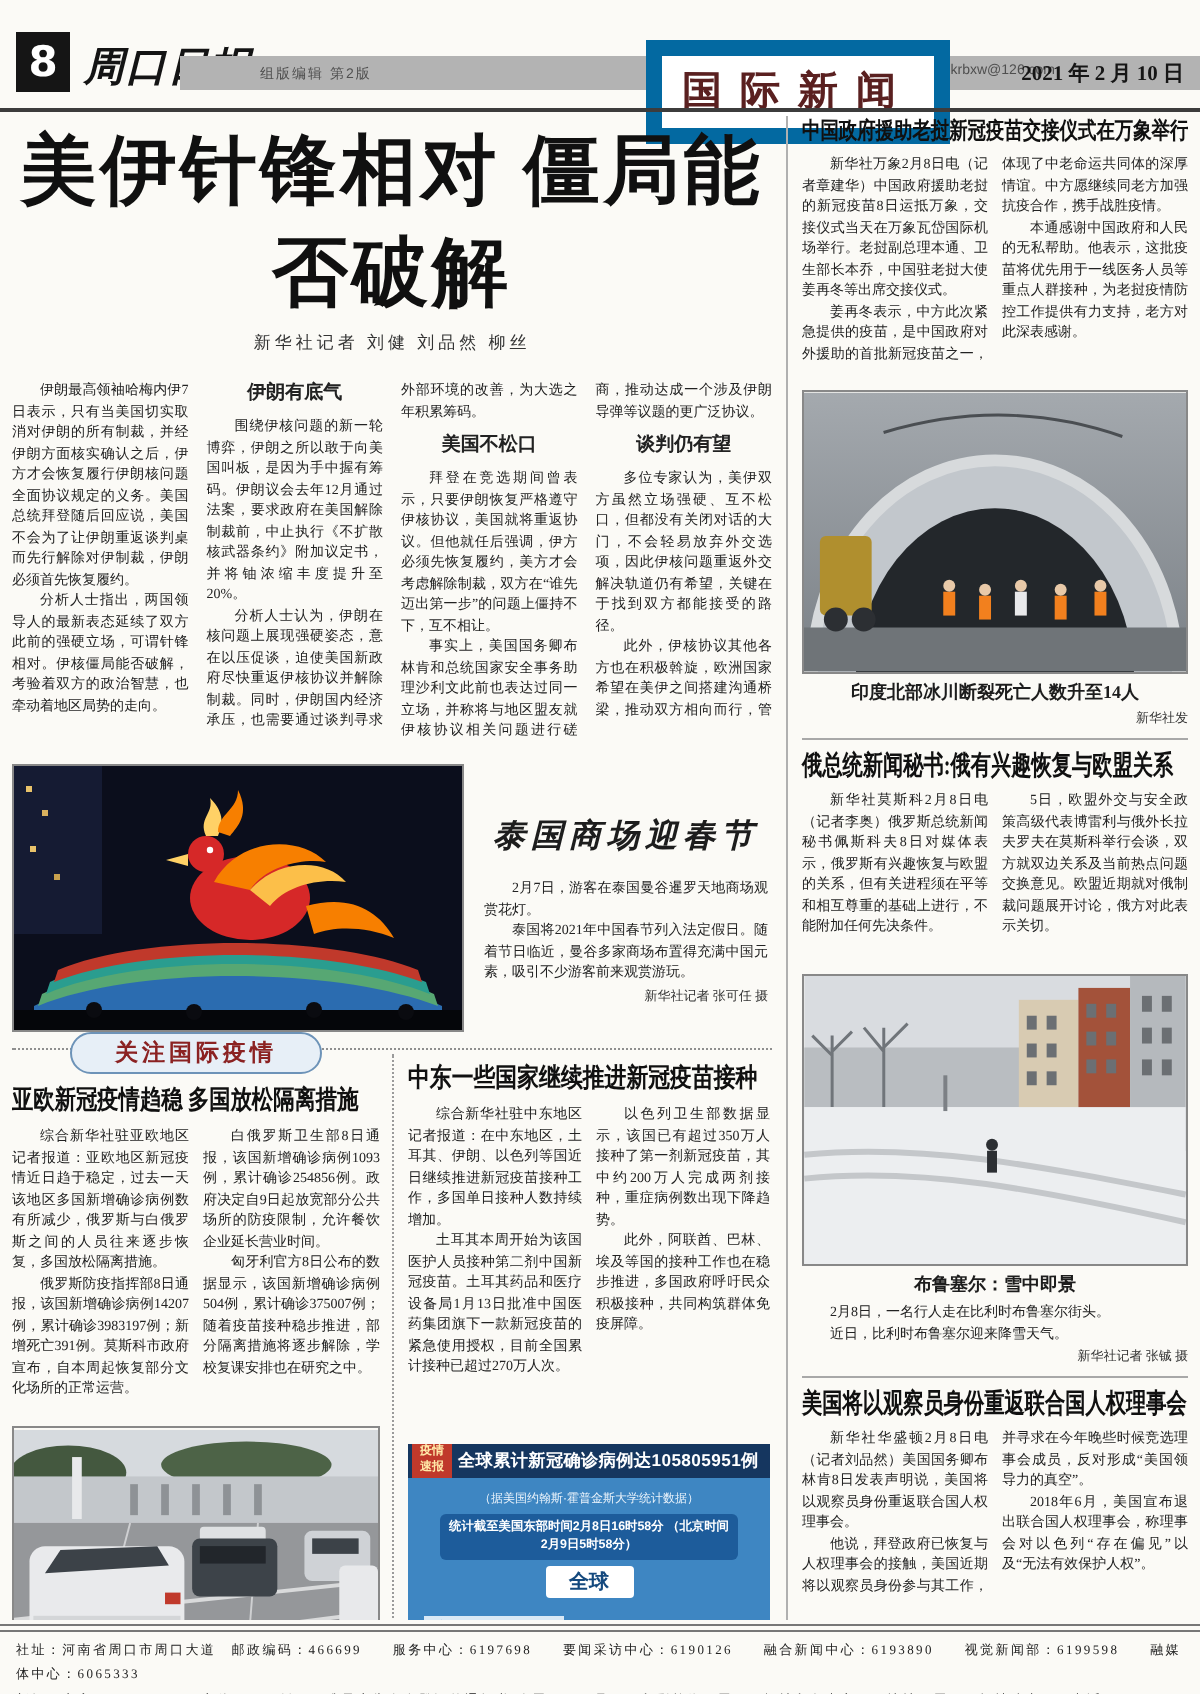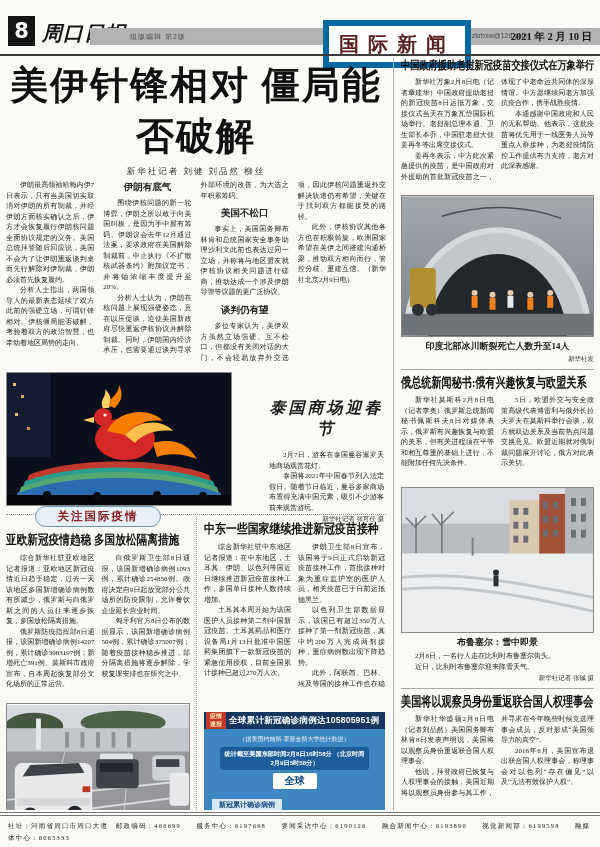--- a/index.html
+++ b/index.html
@@ -8,40 +8,40 @@
   
   #masthead{position:absolute;top:8px;left:0;right:0;height:44px;}
   .pagenum{position:absolute;left:8px;top:8px;width:27px;height:30px;background:#151515;color:#fff;
            font-family:"DejaVu Sans",sans-serif;font-weight:bold;font-size:21px;text-align:center;line-height:30px;}
   .paper{position:absolute;left:42px;top:12px;font-weight:bold;font-style:italic;font-size:20px;letter-spacing:1px;color:#141414;}
   .graybar{position:absolute;left:90px;right:0;top:20px;height:17px;background:#b3b3b3;}
   .edition{position:absolute;left:40px;top:4px;font-size:7px;color:#4f4f4f;letter-spacing:1px;font-family:"Liberation Sans",sans-serif;}
   .phone{position:absolute;left:300px;top:4px;font-size:7px;color:#4f4f4f;font-family:"Liberation Sans",sans-serif;}
   .email{position:absolute;left:360px;top:4px;font-size:7px;color:#4f4f4f;font-family:"Liberation Sans",sans-serif;}
   .date{position:absolute;right:8px;top:2px;font-size:10.5px;font-weight:bold;color:#161616;}
-  .section-box{position:absolute;left:233px;top:-8px;width:136px;height:36px;background:#fff;border:6px solid #0369a1;
+  .section-box{position:absolute;left:233px;top:-8px;width:136px;height:36px;background:#fff;border:8px solid #0369a1;
                text-align:center;line-height:36px;font-size:20px;font-weight:bold;color:#5a2020;letter-spacing:9px;}
   .header-rule{position:absolute;top:54px;left:0;right:0;border-top:2px solid #3c3c3c;}
   
   .body7{font-size:7px;line-height:1.5;text-align:justify;color:#222;}
   .body7 p{margin:0;text-indent:2em;}
   .subhd{font-weight:bold;font-size:9.5px;text-align:center;margin:5px 0 4px;text-indent:0;}
   .credit{text-align:right;font-size:6.5px;color:#333;margin-top:2px;}
   .capttl{text-align:center;font-weight:bold;font-size:9px;margin:3px 0 2px;}
   .rule{border-top:1px solid #a8a8a8;margin:5px 0 4px;}
   
   #left-block{position:absolute;left:6px;top:58px;width:380px;height:752px;overflow:hidden;}
   .main-hl{font-size:38px;font-weight:900;text-align:center;letter-spacing:2px;margin:2px 0 4px;color:#101010;}
-  .byline{text-align:center;font-size:8.5px;color:#333;margin-bottom:2px;letter-spacing:2px;}
+  .byline{text-align:center;font-size:8.5px;color:#333;margin-bottom:12px;letter-spacing:2px;}
   .cols4{column-count:4;column-gap:9px;column-fill:auto;height:186px;overflow:hidden;}
   .cols2{column-count:2;column-gap:7px;column-fill:auto;overflow:hidden;}
   
   .thai{display:flex;margin-top:6px;height:134px;}
   .thai-photo{width:224px;height:132px;flex:0 0 auto;border:1px solid #888;}
-  .thai-right{flex:1;padding:4px 2px 0 10px;margin-left:27px;}
+  .thai-right{flex:1;padding:4px 2px 0 10px;}
   .thai-title{font-weight:bold;font-size:16px;letter-spacing:3px;text-align:center;margin:22px 0 10px;font-style:italic;}
   
   .lower{display:flex;border-top:1px dotted #8f8f8f;margin-top:8px;padding-top:2px;}
   .lower-left{width:184px;flex:0 0 auto;}
   .lower-right{width:181px;flex:0 0 auto;border-left:1px dotted #9a9a9a;margin-left:6px;padding-left:7px;}
   .banner{display:block;width:116px;margin:-11px auto 4px;background:#e7eff7;border:1px solid #6d93b8;border-radius:11px;
           text-align:center;font-size:11.5px;font-weight:bold;color:#8b2222;padding:2px 4px;letter-spacing:2px;}
   .sec-hl{font-weight:bold;white-space:nowrap;overflow:visible;color:#101010;}
   .photo-frame{border:1px solid #888;line-height:0;margin-top:4px;}
   
@@ -89,20 +89,21 @@
     <h1 class="main-hl">美伊针锋相对 僵局能否破解</h1>
     <div class="byline">新华社记者 刘健 刘品然 柳丝</div>
 
     <div class="cols4 body7">
       <p>伊朗最高领袖哈梅内伊7日表示，只有当美国切实取消对伊朗的所有制裁，并经伊朗方面核实确认之后，伊方才会恢复履行伊朗核问题全面协议规定的义务。美国总统拜登随后回应说，美国不会为了让伊朗重返谈判桌而先行解除对伊制裁，伊朗必须首先恢复履约。</p>
       <p>分析人士指出，两国领导人的最新表态延续了双方此前的强硬立场，可谓针锋相对。伊核僵局能否破解，考验着双方的政治智慧，也牵动着地区局势的走向。</p>
       <div class="subhd">伊朗有底气</div>
       <p>围绕伊核问题的新一轮博弈，伊朗之所以敢于向美国叫板，是因为手中握有筹码。伊朗议会去年12月通过法案，要求政府在美国解除制裁前，中止执行《不扩散核武器条约》附加议定书，并将铀浓缩丰度提升至20%。</p>
       <p>分析人士认为，伊朗在核问题上展现强硬姿态，意在以压促谈，迫使美国新政府尽快重返伊核协议并解除制裁。同时，伊朗国内经济承压，也需要通过谈判寻求外部环境的改善，为大选之年积累筹码。</p>
       <div class="subhd">美国不松口</div>
+      <p>拜登在竞选期间曾表示，只要伊朗恢复严格遵守伊核协议，美国就将重返协议。但他就任后强调，伊方必须先恢复履约，美方才会考虑解除制裁，双方在“谁先迈出第一步”的问题上僵持不下，互不相让。</p>
       <p>事实上，美国国务卿布林肯和总统国家安全事务助理沙利文此前也表达过同一立场，并称将与地区盟友就伊核协议相关问题进行磋商，推动达成一个涉及伊朗导弹等议题的更广泛协议。</p>
       <div class="subhd">谈判仍有望</div>
       <p>多位专家认为，美伊双方虽然立场强硬、互不松口，但都没有关闭对话的大门，不会轻易放弃外交选项，因此伊核问题重返外交解决轨道仍有希望，关键在于找到双方都能接受的路径。</p>
       <p>此外，伊核协议其他各方也在积极斡旋，欧洲国家希望在美伊之间搭建沟通桥梁，推动双方相向而行，管控分歧、重建互信。（新华社北京2月9日电）</p>
     </div>
 
     <div class="thai">
       <div class="thai-photo">
         <svg width="224" height="132" viewBox="0 0 224 132">
           <rect width="224" height="132" fill="#0b0e1c"></rect>
@@ -183,21 +184,20 @@
           </svg>
         </div>
 
       </div>
 
       <div class="lower-right">
         <div class="sec-hl" style="font-size:13px;transform:scaleX(0.84);transform-origin:0 50%;margin-top:3px;">中东一些国家继续推进新冠疫苗接种</div>
         <div class="cols2 body7" style="height:148px;margin-top:4px;">
           <p>综合新华社驻中东地区记者报道：在中东地区，土耳其、伊朗、以色列等国近日继续推进新冠疫苗接种工作，多国单日接种人数持续增加。</p>
           <p>土耳其本周开始为该国医护人员接种第二剂中国新冠疫苗。土耳其药品和医疗设备局1月13日批准中国医药集团旗下一款新冠疫苗的紧急使用授权，目前全国累计接种已超过270万人次。</p>
-          <p>伊朗卫生部8日宣布，该国将于9日正式启动新冠疫苗接种工作，首批接种对象为重症监护室的医护人员，相关疫苗已于日前运抵德黑兰。</p>
           <p>以色列卫生部数据显示，该国已有超过350万人接种了第一剂新冠疫苗，其中约200万人完成两剂接种，重症病例数出现下降趋势。</p>
           <p>此外，阿联酋、巴林、埃及等国的接种工作也在稳步推进，多国政府呼吁民众积极接种，共同构筑群体免疫屏障。</p>
         </div>
 
         <div class="info">
           <div class="info-head">
             <span class="badge">疫情速报</span>
             <span class="info-title">全球累计新冠确诊病例达105805951例</span>
           </div>
           <div class="card">

